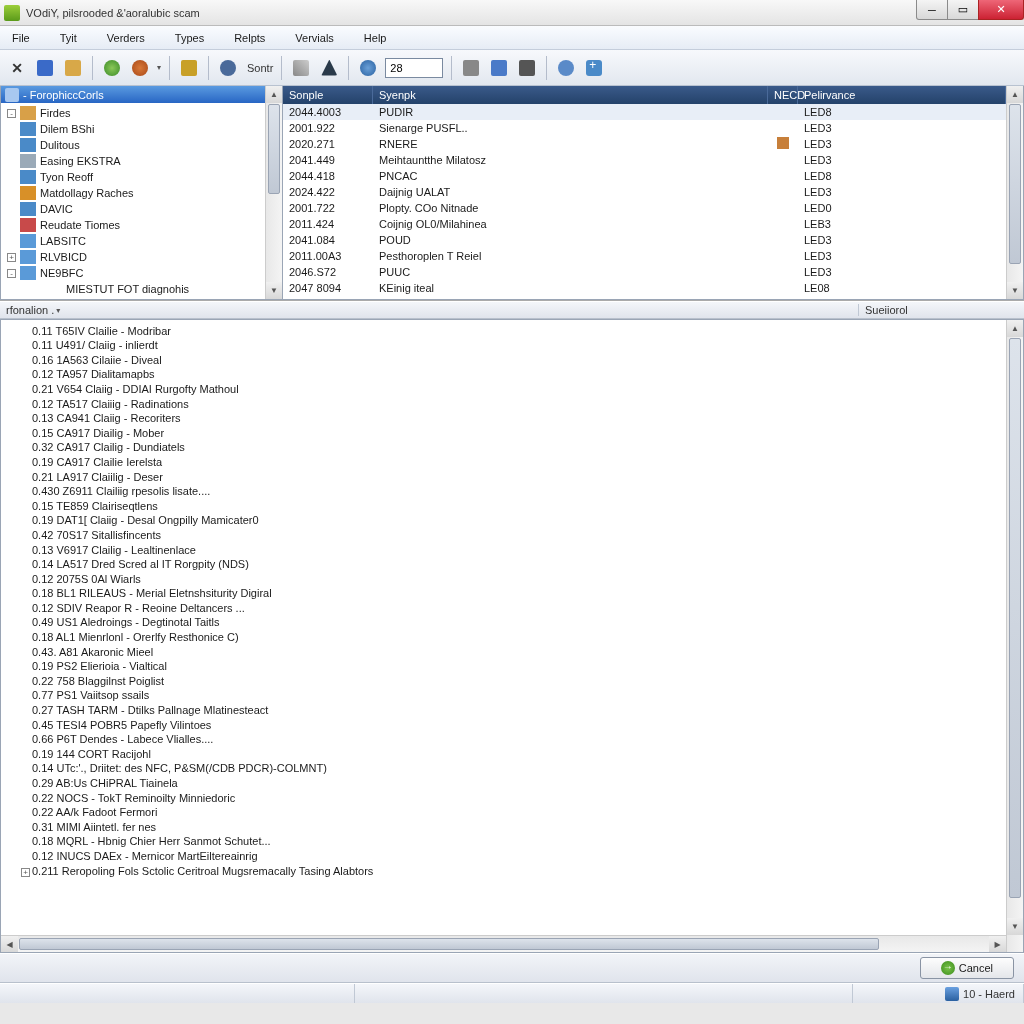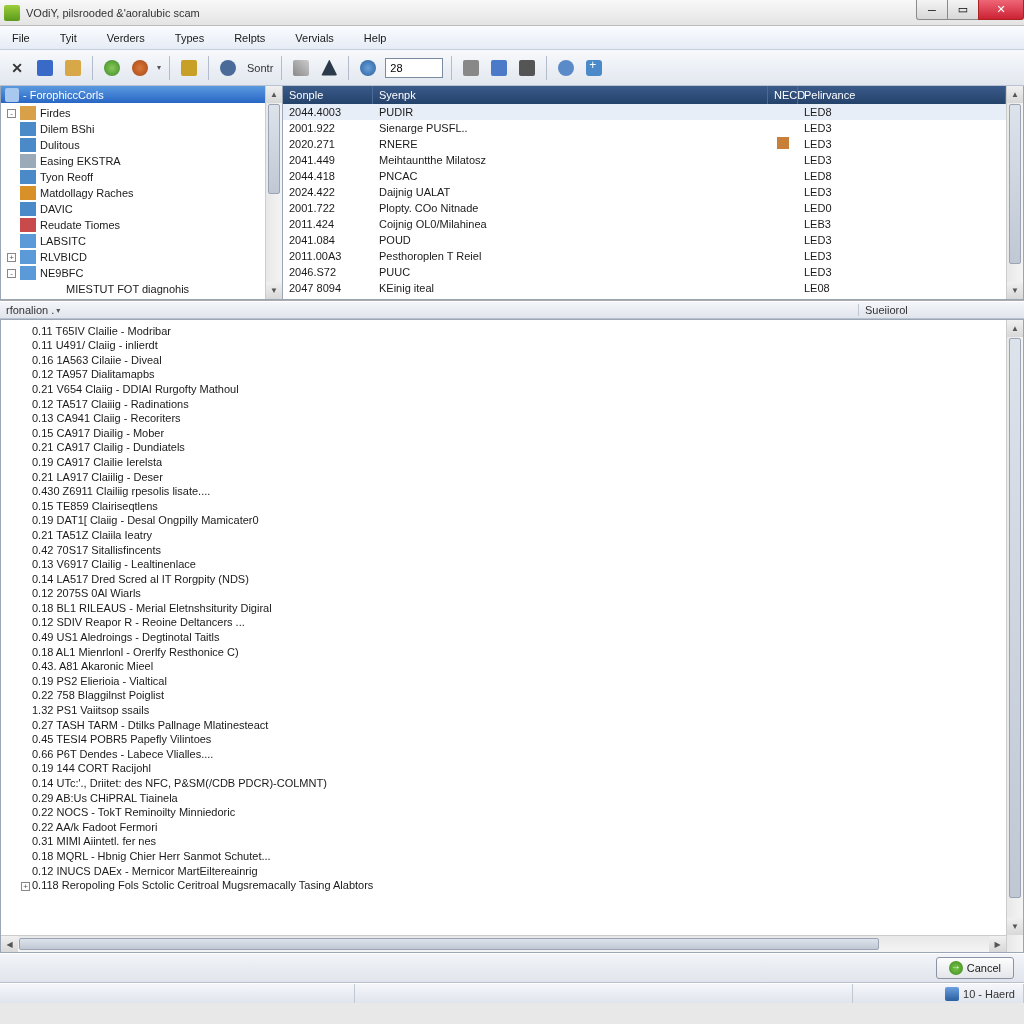--- a/index.html
+++ b/index.html
@@ -56,21 +56,21 @@
 .listpane{height:634px;background:#fff;border:1px solid #9aa5b5;position:relative;display:flex;}
 .listsc{flex:1;overflow:hidden;padding:2px 0 0 4px;}
 .lrow{height:14.6px;display:flex;align-items:flex-end;gap:2px;color:#1a1a1a;white-space:nowrap;margin-left:16px;}
 .lrow .exp{width:9px;height:9px;border:1px solid #888;font-size:8px;line-height:7px;text-align:center;color:#555;background:#fff;}
 .lrow .noexp{width:9px;}
 .hscroll{position:absolute;bottom:0;left:0;right:17px;height:17px;background:linear-gradient(#e8e8e8,#f4f4f4);border-top:1px solid #ccc;}
 .hscroll .thb{position:absolute;top:2px;bottom:2px;background:linear-gradient(#dde3eb,#c0c8d4);border:1px solid #9aa4b4;border-radius:2px;}
 .hscroll .arr{position:absolute;top:0;bottom:0;width:17px;background:linear-gradient(#f0f0f0,#d8d8d8);text-align:center;font-size:8px;color:#555;line-height:17px;}
 
 .btnrow{height:30px;background:linear-gradient(#f2f4f8,#e0e4ec);display:flex;align-items:center;justify-content:flex-end;padding:0 10px;border-top:1px solid #fff;border-bottom:1px solid #b8c0cc;}
-.btn{height:22px;padding:0 12px;background:linear-gradient(#fdfdfd,#e4e6ea);border:1px solid #8a94a4;border-radius:3px;display:flex;align-items:center;gap:4px;color:#1a1a1a;}
+.btn{height:22px;padding:0 20px;background:linear-gradient(#fdfdfd,#e4e6ea);border:1px solid #8a94a4;border-radius:3px;display:flex;align-items:center;gap:4px;color:#1a1a1a;}
 .btn .aic{width:14px;height:14px;background:radial-gradient(#7ac44a,#3a8a1a);border-radius:50%;position:relative;}
 .btn .aic:after{content:"→";position:absolute;left:2px;top:-1px;color:#fff;font-size:10px;}
 
 .statusbar{height:20px;background:linear-gradient(#f4f6fa,#e0e4ec);display:flex;border-top:1px solid #fff;}
 .statusbar .cell{border-right:1px solid #c0c8d4;height:100%;}
 .statusbar .c-a{width:355px;}.statusbar .c-b{width:498px;}.statusbar .c-c{flex:1;display:flex;align-items:center;justify-content:flex-end;padding:0 8px;gap:4px;color:#333;}
 .sico{width:14px;height:14px;background:linear-gradient(#6aa0e0,#2a60a0);border-radius:2px;}
 </style>
 </head>
 <body>
@@ -358,21 +358,21 @@
       <div class="lrow">
         <div class="noexp"></div>
         <span>0.13 CA941 Claiig - Recoriters</span>
       </div>
       <div class="lrow">
         <div class="noexp"></div>
         <span>0.15 CA917 Diailig - Mober</span>
       </div>
       <div class="lrow">
         <div class="noexp"></div>
-        <span>0.21 CA917 Clailig - Dundiatels</span>
+        <span>0.32 CA917 Clailig - Dundiatels</span>
       </div>
       <div class="lrow">
         <div class="noexp"></div>
         <span>0.19 CA917 Clailie Ierelsta</span>
       </div>
       <div class="lrow">
         <div class="noexp"></div>
         <span>0.21 LA917 Claiilig - Deser</span>
       </div>
       <div class="lrow">
@@ -382,24 +382,20 @@
       <div class="lrow">
         <div class="noexp"></div>
         <span>0.15 TE859 Clairiseqtlens</span>
       </div>
       <div class="lrow">
         <div class="noexp"></div>
         <span>0.19 DAT1[ Claiig - Desal Ongpilly Mamicater0</span>
       </div>
       <div class="lrow">
         <div class="noexp"></div>
-        <span>0.21 TA51Z Claiila Ieatry</span>
-      </div>
-      <div class="lrow">
-        <div class="noexp"></div>
         <span>0.42 70S17 Sitallisfincents</span>
       </div>
       <div class="lrow">
         <div class="noexp"></div>
         <span>0.13 V6917 Clailig - Lealtinenlace</span>
       </div>
       <div class="lrow">
         <div class="noexp"></div>
         <span>0.14 LA517 Dred Scred al IT Rorgpity (NDS)</span>
       </div>
@@ -430,21 +426,21 @@
       <div class="lrow">
         <div class="noexp"></div>
         <span>0.19 PS2 Elierioia - Vialtical</span>
       </div>
       <div class="lrow">
         <div class="noexp"></div>
         <span>0.22 758 Blaggilnst Poiglist</span>
       </div>
       <div class="lrow">
         <div class="noexp"></div>
-        <span>1.32 PS1 Vaiitsop ssails</span>
+        <span>0.77 PS1 Vaiitsop ssails</span>
       </div>
       <div class="lrow">
         <div class="noexp"></div>
         <span>0.27 TASH TARM - Dtilks Pallnage Mlatinesteact</span>
       </div>
       <div class="lrow">
         <div class="noexp"></div>
         <span>0.45 TESI4 POBR5   Papefly Vilintoes</span>
       </div>
       <div class="lrow">
@@ -478,21 +474,21 @@
       <div class="lrow">
         <div class="noexp"></div>
         <span>0.18 MQRL - Hbnig Chier Herr Sanmot Schutet...</span>
       </div>
       <div class="lrow">
         <div class="noexp"></div>
         <span>0.12 INUCS DAEx - Mernicor MartEiltereainrig</span>
       </div>
       <div class="lrow">
         <div class="exp">+</div>
-        <span>0.118 Reropoling Fols Sctolic Ceritroal Mugsremacally Tasing Alabtors</span>
+        <span>0.211 Reropoling Fols Sctolic Ceritroal Mugsremacally Tasing Alabtors</span>
       </div>
     </div>
   <div class="vscroll">
     <div class="arr" style="top:0">▲</div>
     <div class="thb" style="top:18px;height:560px"></div>
     <div class="arr" style="bottom:17px">▼</div>
   </div>
   <div class="hscroll">
     <div class="arr" style="left:0">◀</div>
     <div class="thb" style="left:18px;width:860px"></div>

